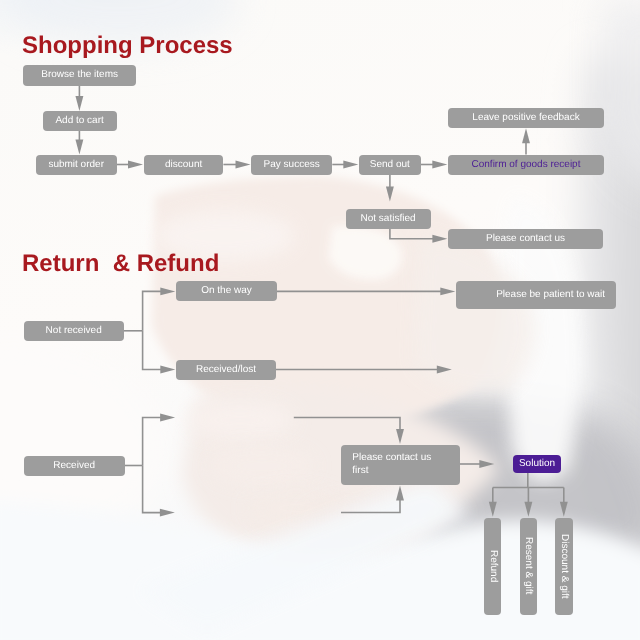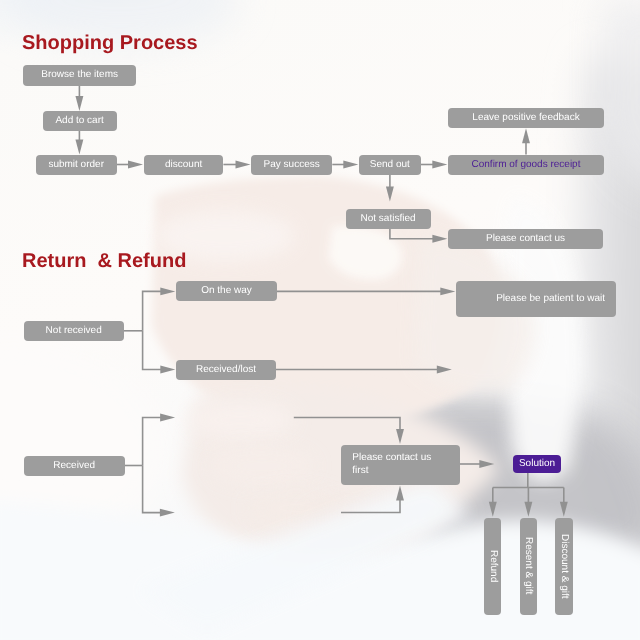--- a/index.html
+++ b/index.html
@@ -5,21 +5,21 @@
   html,body{margin:0;padding:0;background:#fff;}
   body{width:640px;height:640px;overflow:hidden;font-family:"Liberation Sans",sans-serif;-webkit-font-smoothing:antialiased;text-rendering:geometricPrecision;}
   #stage{position:relative;width:640px;height:640px;overflow:hidden;background:#fdfcfb;}
   #bg{position:absolute;left:0;top:0;width:640px;height:640px;}
   #fg{position:absolute;left:0;top:0;width:640px;height:640px;}
   .node{position:absolute;background:#9d9d9d;color:#fff;border-radius:4px;
         font-size:10px;line-height:1;white-space:nowrap;box-sizing:border-box;
         display:flex;align-items:center;justify-content:center;}
   .vnode{writing-mode:vertical-rl;}
   .mnode{white-space:normal;justify-content:flex-start;padding:8px 11px;line-height:1.25;}
-  .title{position:absolute;color:#a8191f;font-weight:bold;font-size:20px;white-space:pre;}
+  .title{position:absolute;color:#a8191f;font-weight:bold;font-size:24px;white-space:pre;}
 </style>
 </head>
 <body>
 
 <div id="stage">
   <svg id="bg" viewBox="0 0 640 640">
 <defs>
  <filter id="bA" x="-70%" y="-70%" width="240%" height="240%">
           <feGaussianBlur stdDeviation="18"></feGaussianBlur>
         </filter>
@@ -179,21 +179,21 @@
     <div class="node" style="left: 35.6px; top: 154.5px; width: 81.2px; height: 20px; background: rgb(157, 157, 157); color: rgb(255, 255, 255);">submit order</div>
     <div class="node" style="left: 143.9px; top: 154.5px; width: 79.5px; height: 20px; background: rgb(157, 157, 157); color: rgb(255, 255, 255);">discount</div>
     <div class="node" style="left: 251.2px; top: 154.5px; width: 81px; height: 20px; background: rgb(157, 157, 157); color: rgb(255, 255, 255);">Pay success</div>
     <div class="node" style="left: 359px; top: 154.5px; width: 61.6px; height: 20px; background: rgb(157, 157, 157); color: rgb(255, 255, 255);">Send out</div>
     <div class="node" style="left: 448px; top: 154.5px; width: 156px; height: 20px; background: rgb(157, 157, 157); color: #4c1d95;">Confirm of goods receipt</div>
     <div class="node" style="left: 448px; top: 107.5px; width: 156px; height: 20px; background: rgb(157, 157, 157); color: rgb(255, 255, 255);">Leave positive feedback</div>
     <div class="node" style="left: 345.5px; top: 209px; width: 85px; height: 20px; background: rgb(157, 157, 157); color: rgb(255, 255, 255);">Not satisfied</div>
     <div class="node" style="left: 448.1px; top: 228.8px; width: 154.9px; height: 20px; background: rgb(157, 157, 157); color: rgb(255, 255, 255);">Please contact us</div>
     <div class="node" style="left: 23.6px; top: 320.8px; width: 100.2px; height: 20px; background: rgb(157, 157, 157); color: rgb(255, 255, 255);">Not received</div>
     <div class="node" style="left: 176px; top: 281.4px; width: 101px; height: 20px; background: rgb(157, 157, 157); color: rgb(255, 255, 255);">On the way</div>
-    <div class="node" style="left: 456px; top: 281.4px; width: 160.3px; height: 36px; background: rgb(157, 157, 157); color: rgb(255, 255, 255); padding-left: 29px;">Please be patient to wait</div>
+    <div class="node" style="left: 456px; top: 281.4px; width: 160.3px; height: 28px; background: rgb(157, 157, 157); color: rgb(255, 255, 255); padding-left: 29px;">Please be patient to wait</div>
     <div class="node" style="left: 176px; top: 359.5px; width: 100px; height: 20px; background: rgb(157, 157, 157); color: rgb(255, 255, 255);">Received/lost</div>
     <div class="node" style="left: 23.6px; top: 455.5px; width: 101.2px; height: 20px; background: rgb(157, 157, 157); color: rgb(255, 255, 255);">Received</div>
     <div class="node mnode" style="left: 341.3px; top: 444.8px; width: 118.7px; height: 40px; background: rgb(157, 157, 157); color: rgb(255, 255, 255);">Please contact us first</div>
     <div class="node" style="left: 495px; top: 455px; width: 48px; height: 18px; background: #4c1d95; color: rgb(255, 255, 255); margin-left: 18px;">Solution</div>
     <div class="node vnode" style="left: 484.2px; top: 517.5px; width: 17.3px; height: 97px; background: rgb(157, 157, 157); color: rgb(255, 255, 255);">Refund</div>
     <div class="node vnode" style="left: 519.8px; top: 517.5px; width: 17.2px; height: 97px; background: rgb(157, 157, 157); color: rgb(255, 255, 255);">Resent &amp; gift</div>
     <div class="node vnode" style="left: 555px; top: 517.5px; width: 17.6px; height: 97px; background: rgb(157, 157, 157); color: rgb(255, 255, 255);">Discount &amp; gift</div>
 </div>
 
 </body></html>

